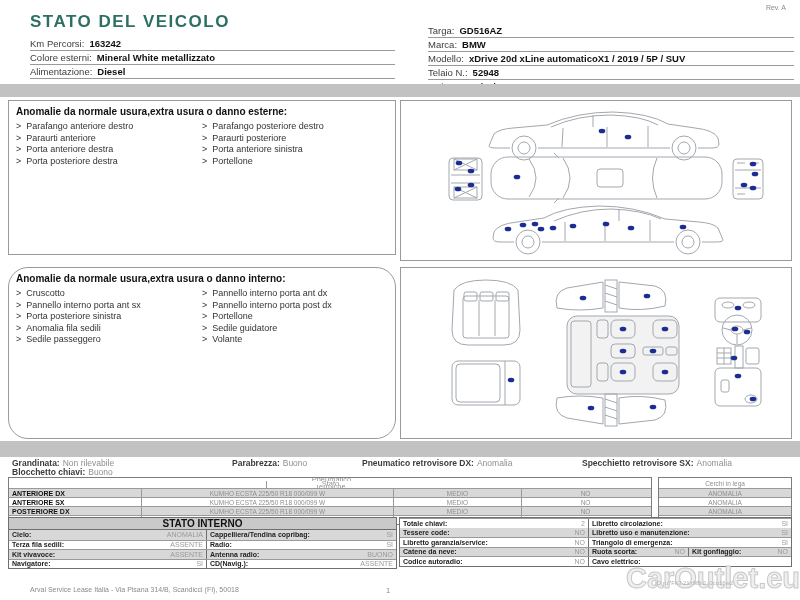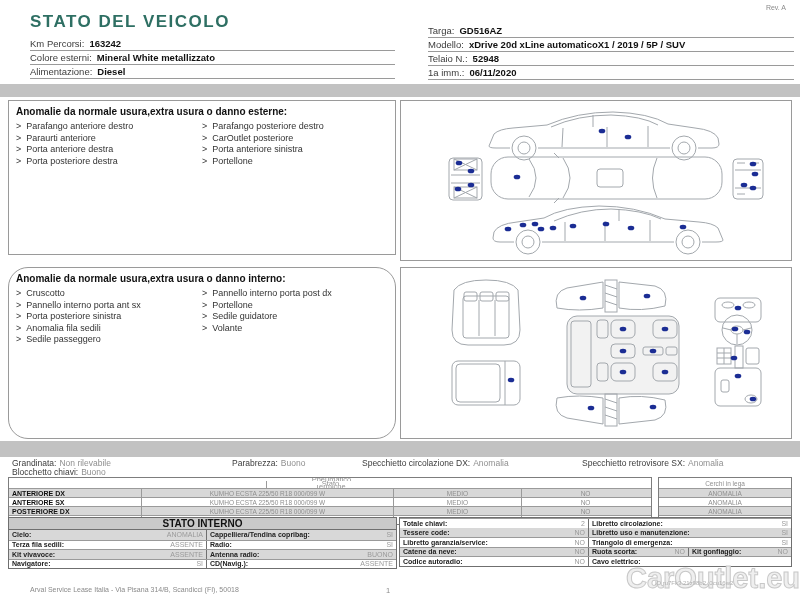--- a/index.html
+++ b/index.html
@@ -19,21 +19,21 @@
   
   .panel{position:absolute;border:1px solid #9a9a9a;background:#fff;box-sizing:border-box;}
   .panel-title{font-weight:bold;font-size:10px;padding:5px 7px 3px 7px;color:#111;}
   .anom-cols{display:flex;padding:1px 7px;font-size:9px;line-height:11.5px;color:#333;}
   .anom-col{width:50%;}
   .anom-item{white-space:nowrap;}
   .bullet{margin-right:5px;color:#333;}
   .diagram-svg{position:absolute;left:0;top:0;width:100%;height:100%;}
   
   .cond-line{position:absolute;font-size:8.5px;line-height:9px;white-space:nowrap;}
-  .cond-label{font-weight:normal;color:#3c3c3c;}
+  .cond-label{font-weight:bold;color:#3c3c3c;}
   .cond-value{color:#8f8f8f;margin-left:3px;}
   
   .ttable{position:absolute;border:1px solid #7d7d7d;box-sizing:border-box;background:#fff;}
   .trow{display:flex;height:9px;align-items:center;box-sizing:border-box;border-top:1px solid #9a9a9a;}
   .trow:first-child{border-top:none;}
   .trow.head{height:10px;flex-direction:column;}
   .tcell{box-sizing:border-box;height:100%;display:flex;align-items:center;overflow:hidden;}
   .tcell.center{justify-content:center;}
   .tcell.bord{border-left:1px solid #9a9a9a;}
   .t-pos{width:132px;font-size:7px;font-weight:bold;color:#111;padding-left:3px;}
@@ -82,20 +82,24 @@
       <span class="kv-value">Diesel</span>
     </div>
   </div>
 
   <div class="kv-block" style="left:428px;top:24px;width:366px;">
     <div class="kv-row">
       <span class="kv-label">Targa:</span>
       <span class="kv-value">GD516AZ</span>
     </div>
     <div class="kv-row">
+      <span class="kv-label">Marca:</span>
+      <span class="kv-value">BMW</span>
+    </div>
+    <div class="kv-row">
       <span class="kv-label">Modello:</span>
       <span class="kv-value">xDrive 20d xLine automaticoX1 / 2019 / 5P / SUV</span>
     </div>
     <div class="kv-row">
       <span class="kv-label">Telaio N.:</span>
       <span class="kv-value">52948</span>
     </div>
     <div class="kv-row">
       <span class="kv-label">1a imm.:</span>
       <span class="kv-value">06/11/2020</span>
@@ -108,21 +112,21 @@
     <div class="panel-title">Anomalie da normale usura,extra usura o danno esterne:</div>
     <div class="anom-cols">
       <div class="anom-col">
         <div class="anom-item"><span class="bullet">&gt;</span><span>Parafango anteriore destro</span></div>
         <div class="anom-item"><span class="bullet">&gt;</span><span>Paraurti anteriore</span></div>
         <div class="anom-item"><span class="bullet">&gt;</span><span>Porta anteriore destra</span></div>
         <div class="anom-item"><span class="bullet">&gt;</span><span>Porta posteriore destra</span></div>
       </div>
       <div class="anom-col">
         <div class="anom-item"><span class="bullet">&gt;</span><span>Parafango posteriore destro</span></div>
-        <div class="anom-item"><span class="bullet">&gt;</span><span>CarOutlet posteriore</span></div>
+        <div class="anom-item"><span class="bullet">&gt;</span><span>Paraurti posteriore</span></div>
         <div class="anom-item"><span class="bullet">&gt;</span><span>Porta anteriore sinistra</span></div>
         <div class="anom-item"><span class="bullet">&gt;</span><span>Portellone</span></div>
       </div>
     </div>
   </div>
 
   <div class="panel" style="left:400px;top:100px;width:392px;height:161px;">
     <svg class="diagram-svg" viewBox="0 0 390 159">
       <g stroke="#a3a8ad" fill="none" stroke-width="1">
 
@@ -183,20 +187,21 @@
     <div class="panel-title">Anomalie da normale usura,extra usura o danno interno:</div>
     <div class="anom-cols">
       <div class="anom-col">
         <div class="anom-item"><span class="bullet">&gt;</span><span>Cruscotto</span></div>
         <div class="anom-item"><span class="bullet">&gt;</span><span>Pannello interno porta ant sx</span></div>
         <div class="anom-item"><span class="bullet">&gt;</span><span>Porta posteriore sinistra</span></div>
         <div class="anom-item"><span class="bullet">&gt;</span><span>Anomalia fila sedili</span></div>
         <div class="anom-item"><span class="bullet">&gt;</span><span>Sedile passeggero</span></div>
       </div>
       <div class="anom-col">
+        <div class="anom-item"><span class="bullet">&gt;</span><span>Pannello interno porta ant dx</span></div>
         <div class="anom-item"><span class="bullet">&gt;</span><span>Pannello interno porta post dx</span></div>
         <div class="anom-item"><span class="bullet">&gt;</span><span>Portellone</span></div>
         <div class="anom-item"><span class="bullet">&gt;</span><span>Sedile guidatore</span></div>
         <div class="anom-item"><span class="bullet">&gt;</span><span>Volante</span></div>
       </div>
     </div>
   </div>
 
   <div class="panel" style="left:400px;top:267px;width:392px;height:172px;">
     <svg class="diagram-svg" viewBox="0 0 390 170">
@@ -273,21 +278,21 @@
 
   <div class="band" style="top:441px;height:16px;"></div>
 
   <div class="cond-line" style="left:12px;top:459px;">
     <span class="cond-label">Grandinata:</span><span class="cond-value">Non rilevabile</span>
   </div>
   <div class="cond-line" style="left:232px;top:459px;">
     <span class="cond-label">Parabrezza:</span><span class="cond-value">Buono</span>
   </div>
   <div class="cond-line" style="left:362px;top:459px;">
-    <span class="cond-label">Specchietto circolazione DX:</span><span class="cond-value">Anomalia</span>
+    <span class="cond-label">Pneumatico retrovisore DX:</span><span class="cond-value">Anomalia</span>
   </div>
   <div class="cond-line" style="left:582px;top:459px;">
     <span class="cond-label">Specchietto retrovisore SX:</span><span class="cond-value">Anomalia</span>
   </div>
   <div class="cond-line" style="left:12px;top:468px;">
     <span class="cond-label">Blocchetto chiavi:</span><span class="cond-value">Buono</span>
   </div>
 
   <div class="ttable" style="left:8px;top:477px;width:644px;">
     <div class="trow head">

